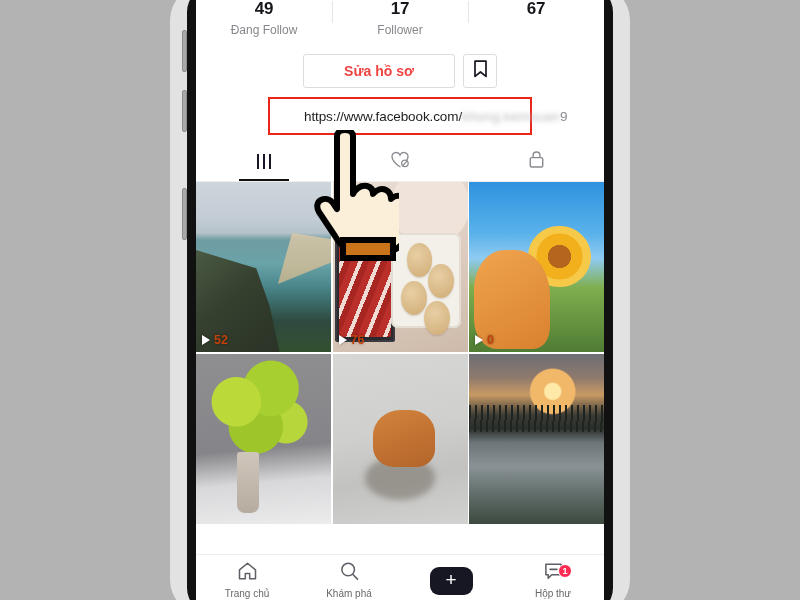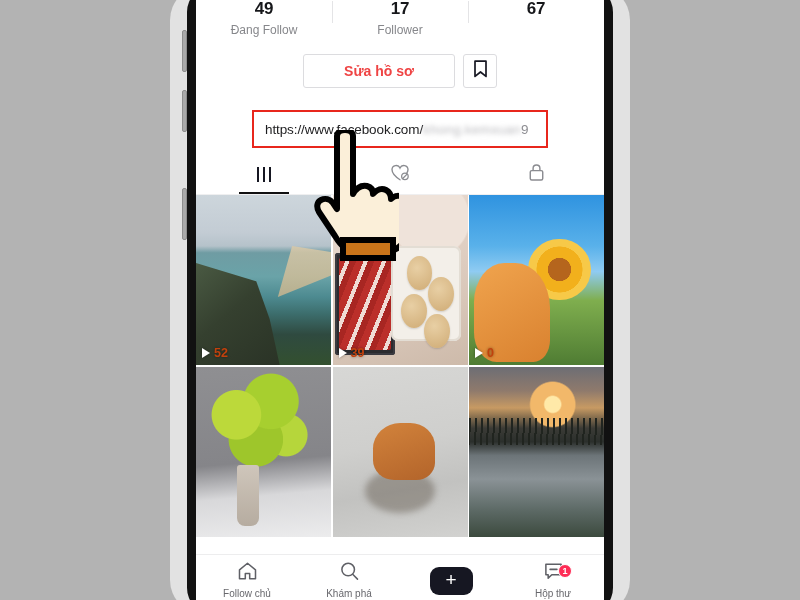--- a/index.html
+++ b/index.html
@@ -76,26 +76,26 @@
   }
   .bm-btn{
     width:34px; height:34px;
     border:1px solid #dcdcdf; border-radius:3px;
     background:#fff;
     display:flex; align-items:center; justify-content:center;
   }
 
   
   .url-wrap{
-    margin:22px auto 0 auto;
-    width:296px; height:38px;
+    margin:9px auto 0 auto;
+    width:264px; height:38px;
     border:2px solid #e8261c;
     background:#fff;
     display:flex; align-items:center;
-    padding-left:11px;
+    padding-left:34px;
     position:relative;
   }
   .url-txt{
     font-size:13.5px; color:#1d1d1f;
     white-space:nowrap; letter-spacing:-.1px;
   }
   .url-blur{
     color:#b9b9bd;
     filter:blur(2.6px);
     letter-spacing:.2px;
@@ -373,21 +373,21 @@
         <div class="tray"></div>
           <div class="meat"></div>
           <div class="plate"></div>
         <div class="bun" style="right:26%;top:36%"></div>
         <div class="bun" style="right:10%;top:48%"></div>
         <div class="bun" style="right:30%;top:58%"></div>
         <div class="bun" style="right:13%;top:70%"></div>
       </div>
       <div class="views">
         <span class="play-tri"></span>
-        <span>39</span>
+        <span>76</span>
       </div>
     </div>
 
     <div class="cell">
       <div class="th-sun">
           <div class="flower"></div>
           <div class="hand"></div>
         </div>
       <div class="views">
         <span class="play-tri"></span>
@@ -417,21 +417,21 @@
   </div>
 
   <div class="botnav">
 
     <div class="nav-item">
       <span>
         <svg width="21" height="20" viewBox="0 0 22 21">
           <path d="M2.6 9.4 11 2.4l8.4 7v9.2H13.3v-5.4H8.7v5.4H2.6z" fill="none" stroke="#5f6066" stroke-width="1.6" stroke-linejoin="round"></path>
         </svg>
       </span>
-      <span class="cap">Follow chủ</span>
+      <span class="cap">Trang chủ</span>
     </div>
 
     <div class="nav-item">
       <span>
         <svg width="21" height="20" viewBox="0 0 22 21">
           <circle cx="9.6" cy="9" r="6.6" fill="none" stroke="#5f6066" stroke-width="1.6"></circle>
           <line x1="14.6" y1="14.2" x2="19.4" y2="19" stroke="#5f6066" stroke-width="1.6" stroke-linecap="round"></line>
         </svg>
       </span>
       <span class="cap">Khám phá</span>

